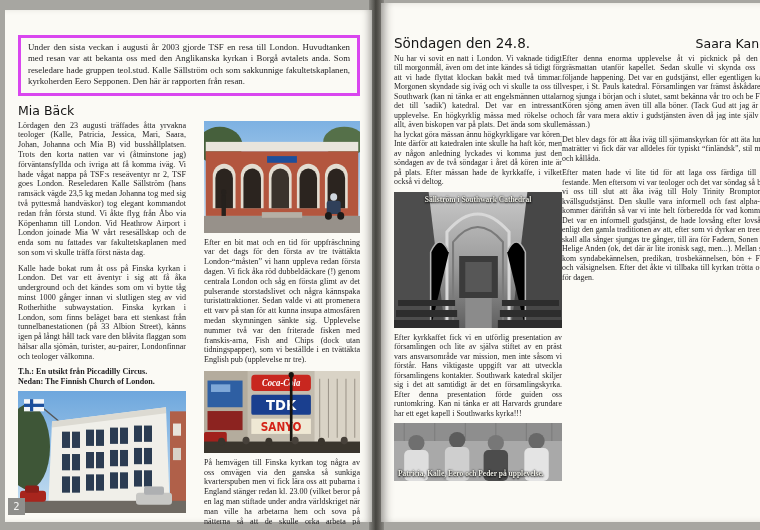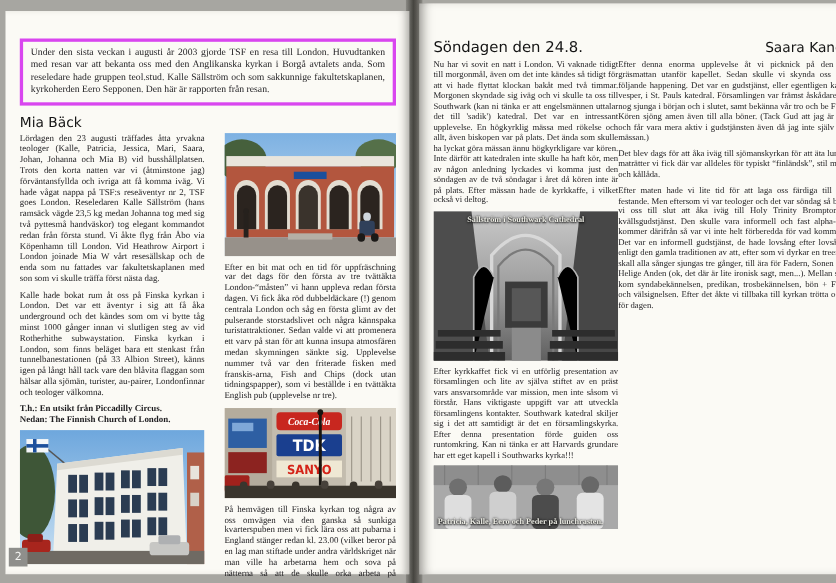--- a/index.html
+++ b/index.html
@@ -289,21 +289,21 @@
             <circle cx="22" cy="20" r="8" fill="#6f6f6f"></circle>
               <rect x="10" y="27" width="24" height="31" rx="5" fill="#dedede"></rect>
             <circle cx="62" cy="17" r="8" fill="#5c5c5c"></circle>
               <rect x="50" y="24" width="24" height="34" rx="5" fill="#cfcfcf"></rect>
             <circle cx="100" cy="20" r="8" fill="#777777"></circle>
               <rect x="88" y="27" width="24" height="31" rx="5" fill="#4c4c4c"></rect>
             <circle cx="140" cy="18" r="8" fill="#686868"></circle>
               <rect x="128" y="25" width="24" height="33" rx="5" fill="#e4e4e4"></rect>
           </g>
         </svg>
-        <span class="overlay-cap cap-bottom">Patricia, Kalle, Eero och Peder på lunchrasten.</span>
+        <span class="overlay-cap cap-bottom">Patricia, Kalle, Eero och Peder på upplevelse.</span>
       </div>
     </div>
 
     <div class="col" style="flex:1;">
       <p>Efter denna enorma upplevelse åt vi picknick på den torkade gräsmattan utanför kapellet. Sedan skulle vi skynda oss iväg till följande happening. Det var en gudstjänst, eller egentligen kanske en vesper, i St. Pauls katedral. Församlingen var främst åskådare. Vi fick nog sjunga i början och i slutet, samt bekänna vår tro och be Fader vår. Kören sjöng amen även till alla böner. (Tack Gud att jag är lutheran och får vara mera aktiv i gudstjänsten även då jag inte själv förrättar mässan.)</p>
       <p>Det blev dags för att åka iväg till sjömanskyrkan för att äta lunch. Alla maträtter vi fick där var alldeles för typiskt “finländsk”, stil makaroni- och kållåda.</p>
       <p>Efter maten hade vi lite tid för att laga oss färdiga till kvällens festande. Men eftersom vi var teologer och det var söndag så bestämde vi oss till slut att åka iväg till Holy Trinity Brompton på en kvällsgudstjänst. Den skulle vara informell och fast alpha-kurserna kommer därifrån så var vi inte helt förberedda för vad komma skulle. Det var en informell gudstjänst, de hade lovsång efter lovsång. Alla enligt den gamla traditionen av att, efter som vi dyrkar en treenig Gud, skall alla sånger sjungas tre gånger, till ära för Fadern, Sonen och Den Helige Anden (ok, det där är lite ironisk sagt, men...). Mellan sångerna kom syndabekännelsen, predikan, trosbekännelsen, bön + Fader vår och välsignelsen. Efter det åkte vi tillbaka till kyrkan trötta och nöjda för dagen.</p>
 
     </div>
   </div>

